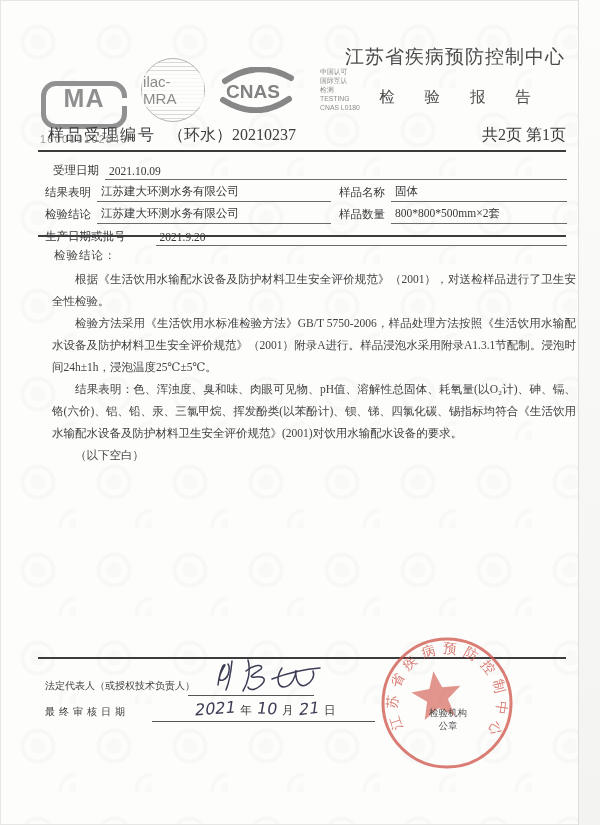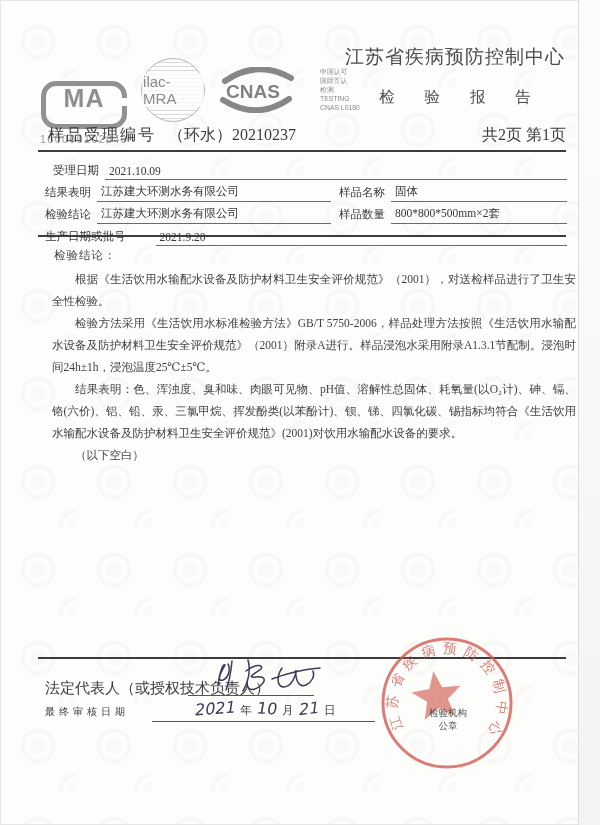--- a/index.html
+++ b/index.html
@@ -64,21 +64,21 @@
   .lbl{white-space:nowrap;padding-bottom:2px;}
   .val{flex:1;margin-left:6px;border-bottom:1px solid #6b6b6b;padding:0 0 2px 4px;white-space:nowrap;overflow:hidden;}
   .full-row{display:flex;height:22px;align-items:flex-end;gap:24px;}
 
   
   .conclusion{position:absolute;top:244px;left:44px;width:524px;font-size:11.5px;line-height:22px;color:#424242;text-align:justify;margin-left:8px;}
   .conclusion h3{margin:0 0 2px 2px;font-size:11.5px;font-weight:normal;letter-spacing:1px;}
   .conclusion p{margin:0;text-indent:2em;}
 
   
-  .legal-label{position:absolute;left:45px;top:679px;font-size:15px;color:#3c3c3c;}
+  .legal-label{position:absolute;left:45px;top:679px;font-size:10px;color:#3c3c3c;}
   .sig-line{position:absolute;left:188px;top:695px;width:126px;height:1px;background:#555;}
   .signature{position:absolute;left:208px;top:655px;}
   .review-label{position:absolute;left:45px;top:705px;font-size:10px;letter-spacing:4px;color:#3c3c3c;}
   .date-line{position:absolute;left:152px;top:721px;width:223px;height:1px;background:#555;}
   .date-row{position:absolute;left:158px;top:699px;width:214px;display:flex;align-items:baseline;justify-content:center;gap:5px;font-size:11.5px;color:#3c3c3c;}
   .hand{font-family:"DejaVu Sans",sans-serif;font-size:16px;color:#3c3c55;display:inline-block;transform:rotate(-4deg) skewX(-12deg);}
   .hand.h2{transform:rotate(2deg) skewX(-8deg);}
   .hand.h3{transform:rotate(-6deg) skewX(-14deg);}
 
   

